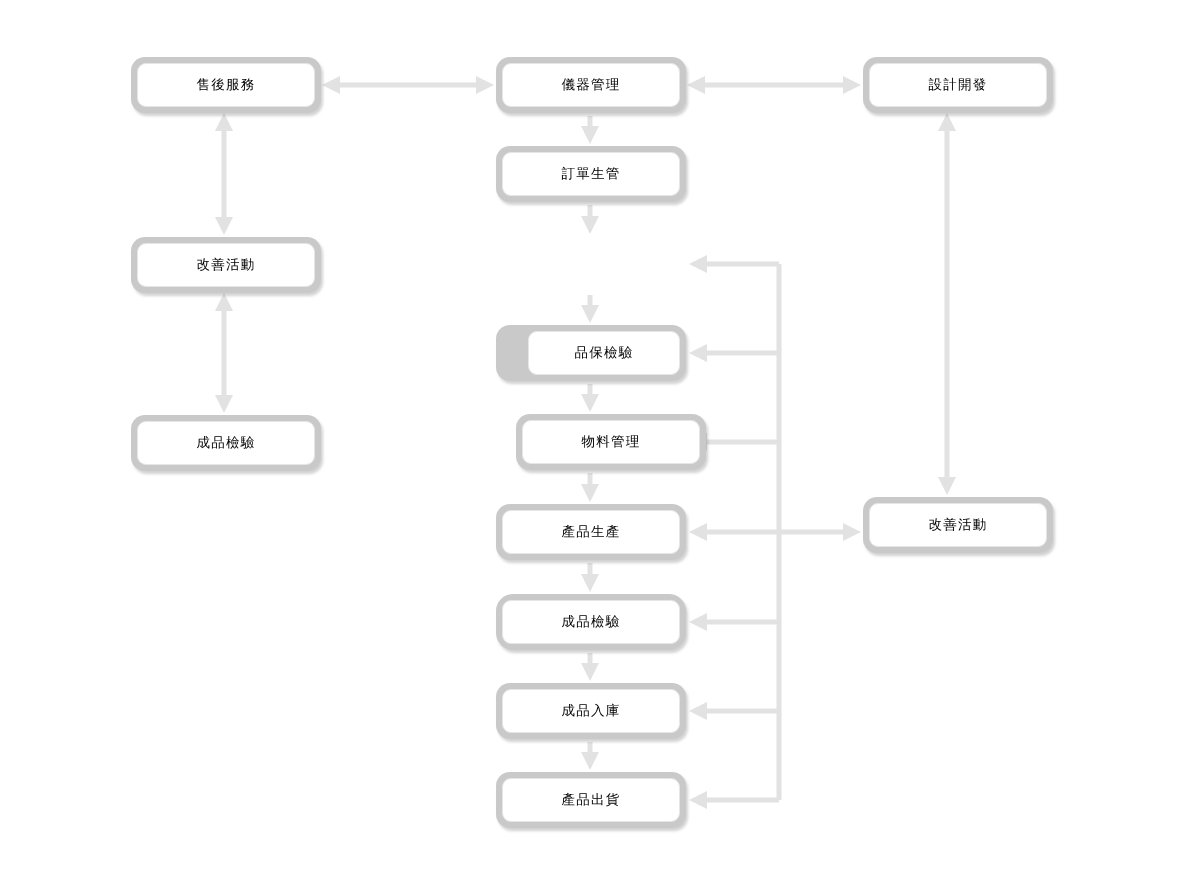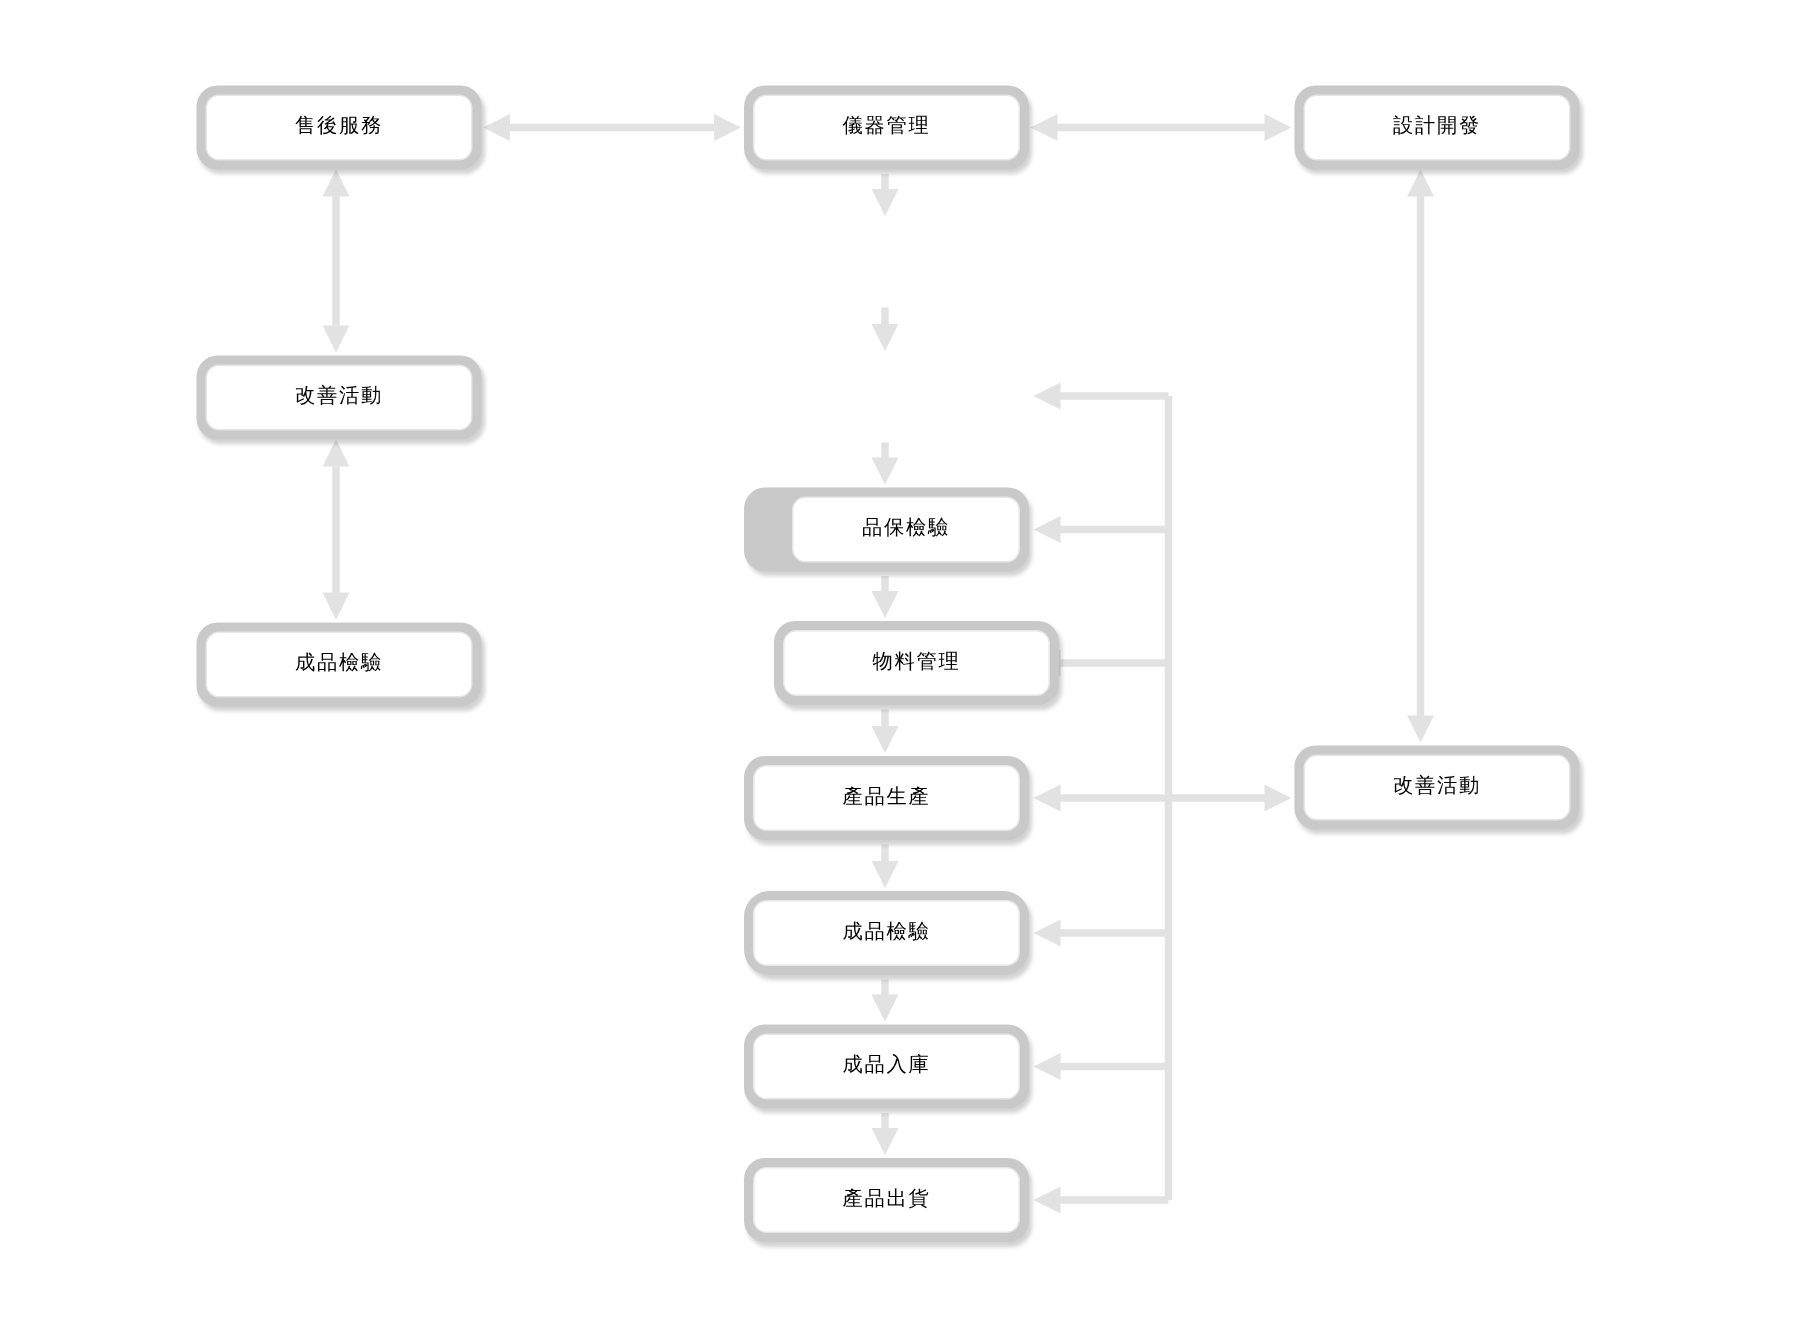--- a/index.html
+++ b/index.html
@@ -189,20 +189,25 @@
       <span class="label">成品檢驗</span>
     </div>
   </div>
 
   <div class="node" style="left:496px; top:57px;">
     <div class="inner">
       <span class="label">儀器管理</span>
     </div>
   </div>
 
+  <div class="node" style="left:496px; top:146px;">
+    <div class="inner">
+      <span class="label">訂單生管</span>
+    </div>
+  </div>
 
 
   <div class="node" style="left:496px; top:325px;padding-left:32px;">
     <div class="inner">
       <span class="label">品保檢驗</span>
     </div>
   </div>
 
   <div class="node" style="left:496px; top:414px;margin-left:20px;">
     <div class="inner">

